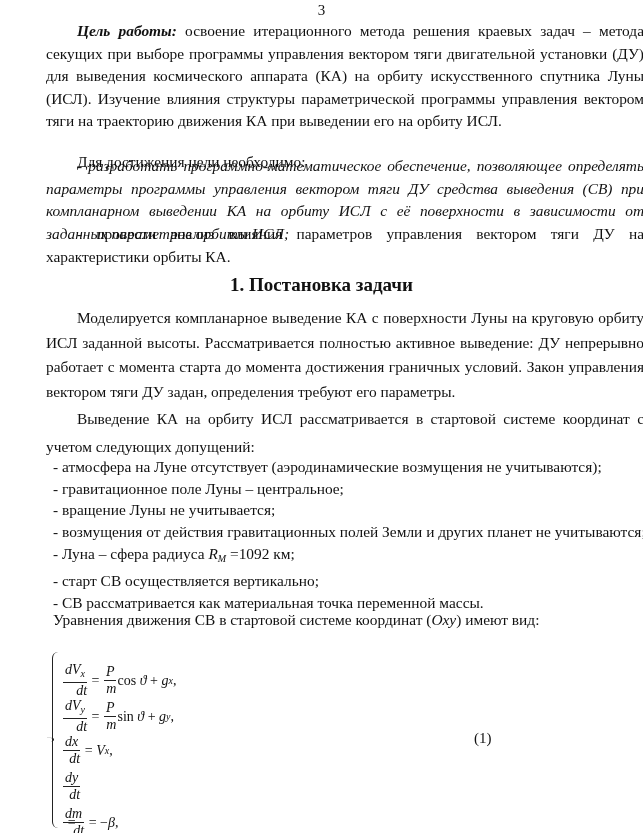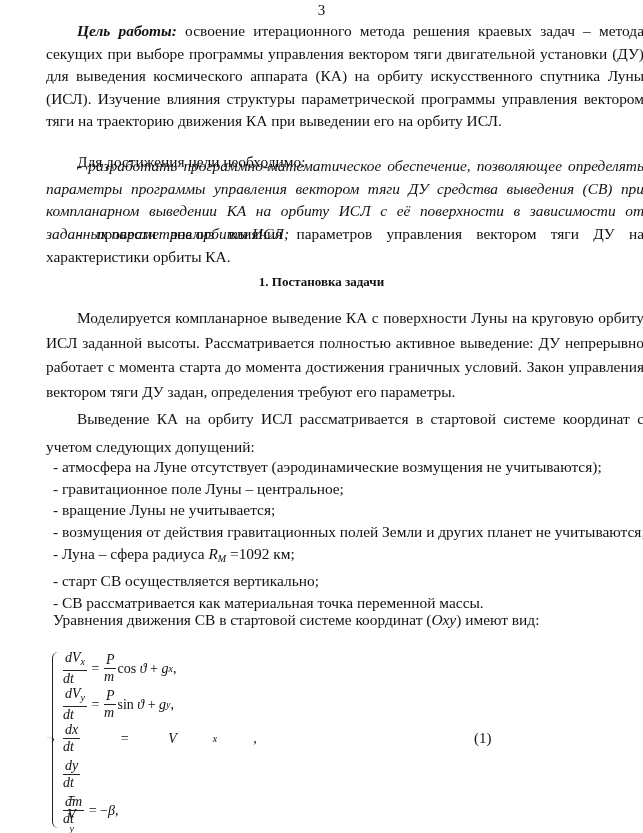--- a/index.html
+++ b/index.html
@@ -6,37 +6,37 @@
   body {
     width: 643px; height: 833px; overflow: hidden; position: relative;
     font-family: "Liberation Serif", serif; color: #111; font-size: 15.4px;
   }
   .page-num { position: absolute; top: 2px; left: 0; width: 643px; text-align: center; font-size: 15px; }
   .p { position: absolute; left: 22px; width: 598px; text-align: justify; line-height: 22.6px; margin-left: 24px; }
   .indent { text-indent: 31px; }
   b.it { font-weight: bold; font-style: italic; }
   h2 {
     position: absolute; top: 274px; left: 0; width: 643px; margin: 0;
-    text-align: center; font-size: 13px; font-weight: bold;
+    text-align: center; font-size: 19px; font-weight: bold;
   }
   .list { position: absolute; left: 53px; line-height: 21.5px; }
   .list div { white-space: nowrap; }
   .math-i { font-style: italic; }
   sub.s { font-size: 10px; vertical-align: -3px; font-style: italic; }
   .eqs { position: absolute; left: 52px; top: 648px; width: 200px; height: 183px; }
   .brace {
     position: absolute; left: 0; top: 4px; width: 8px; height: 176px;
     border-left: 1.2px solid #222; border-radius: 6px 0 0 6px;
   }
   .brace::after {
     content: ""; position: absolute; left: -6px; top: 84px; width: 6px; height: 6px;
     border-right: 1.2px solid #222; border-radius: 0 6px 6px 0; border-top: 1px solid #222; transform: scaleY(0.6);
   }
   .eq { position: absolute; left: 10px; display: flex; align-items: center; font-size: 14px; font-style: italic; white-space: nowrap; }
-  .frac { display: inline-flex; flex-direction: column; align-items: flex-start; margin: 0 1px; }
+  .frac { display: inline-flex; flex-direction: column; align-items: flex-end; margin: 12px 1px; }
   .frac .num { border-bottom: 1px solid #222; padding: 0 2px; line-height: 16px; }
   .frac .den { line-height: 16px; }
   .up { font-style: normal; }
   .eqnum { position: absolute; left: 474px; top: 730px; font-size: 15px; }
 </style>
 </head>
 <body>
 
 <div class="page-num">3</div>
 
@@ -88,21 +88,21 @@
         <span class="num">dV<sub class="s">y</sub></span>
         <span class="den">dt</span>
       </span>
     <span class="up">&nbsp;=&nbsp;</span>
     <span class="frac">
         <span class="num">P</span>
         <span class="den">m</span>
       </span>
     <span class="up">sin&nbsp;</span>ϑ<span class="up">&nbsp;+&nbsp;</span>g<sub class="s">y</sub><span class="up">,</span>
   </div>
-  <div class="eq" style="top:74px;gap:36px;">
+  <div class="eq" style="top:74px;">
     <span class="frac">
         <span class="num">dx</span>
         <span class="den">dt</span>
       </span>
     <span class="up">&nbsp;=&nbsp;</span>V<sub class="s">x</sub><span class="up">,</span>
   </div>
   <div class="eq" style="top:110px;flex-direction:column;">
     <span class="frac">
         <span class="num">dy</span>
         <span class="den">dt</span>

